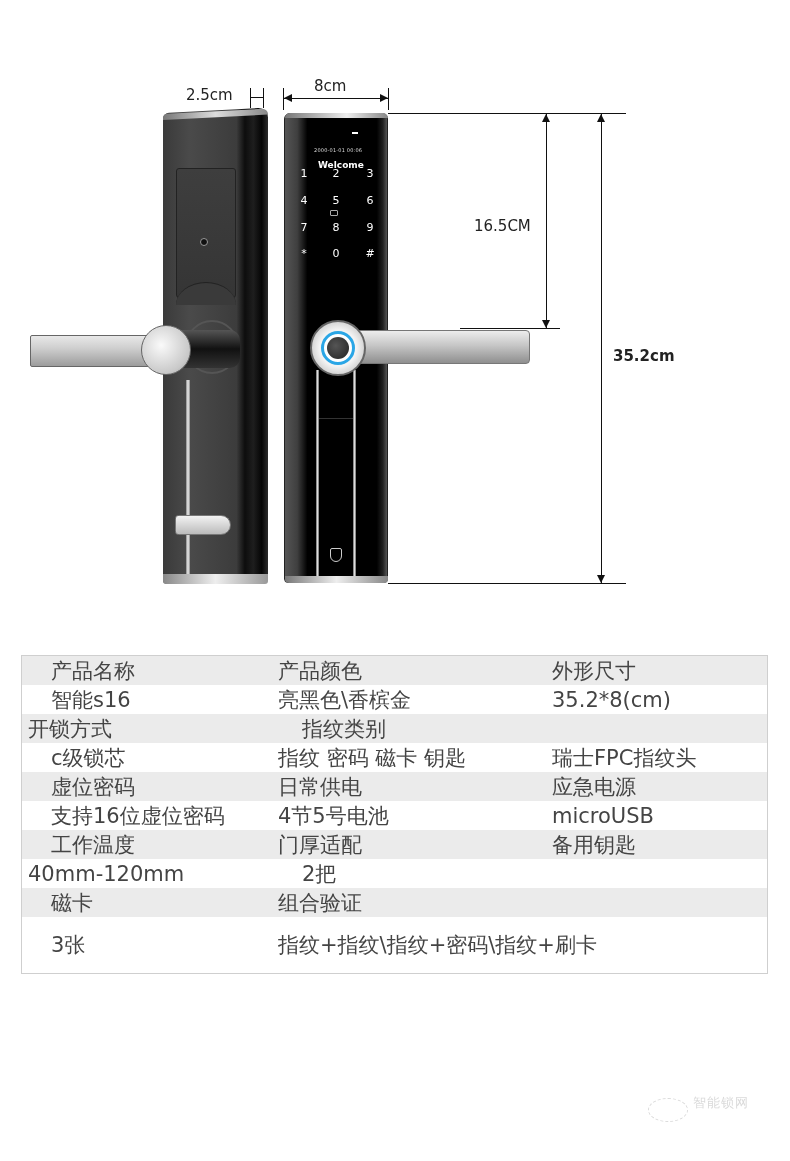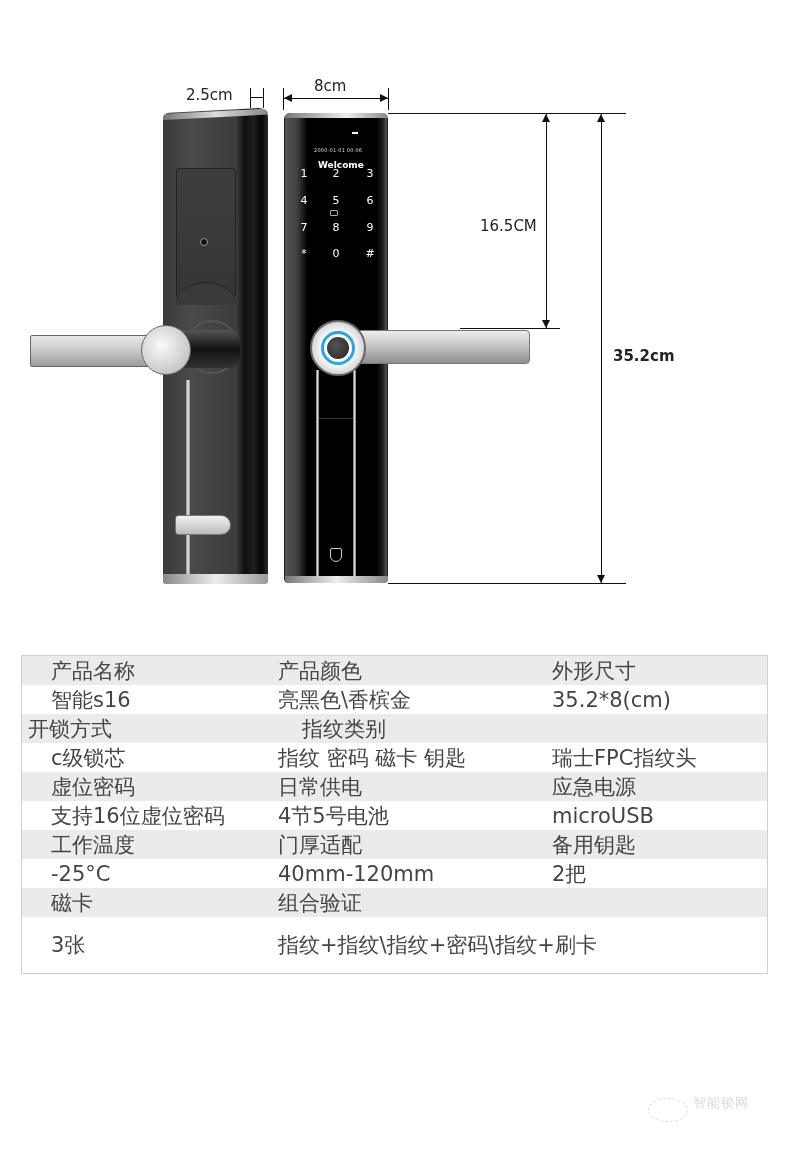--- a/index.html
+++ b/index.html
@@ -143,21 +143,21 @@
   <div class="line-h" style="left:284px;top:98px;width:104px;"></div>
   <div class="arrow-left" style="left:284px;top:94px;"></div>
   <div class="arrow-right" style="left:380px;top:94px;"></div>
 
   <div class="line-h" style="left:388px;top:113px;width:238px;"></div>
 
   <div class="line-v" style="left:546px;top:114px;height:214px;"></div>
   <div class="arrow-up" style="left:542px;top:114px;"></div>
   <div class="arrow-down" style="left:542px;top:320px;"></div>
   <div class="line-h" style="left:460px;top:328px;width:100px;"></div>
-  <span class="dim-label" style="left:474px;top:217px;margin-left:6px;">16.5CM</span>
+  <span class="dim-label" style="left:474px;top:217px;">16.5CM</span>
 
   <div class="line-v" style="left:601px;top:114px;height:469px;"></div>
   <div class="arrow-up" style="left:597px;top:114px;"></div>
   <div class="arrow-down" style="left:597px;top:575px;"></div>
   <div class="line-h" style="left:388px;top:583px;width:238px;"></div>
   <span class="dim-label" style="left:613px;top:347px;font-weight:bold;">35.2cm</span>
 
   <div class="lock-back"></div>
   <div class="lock-back-top"></div>
   <div class="lock-back-panel"></div>
@@ -232,21 +232,20 @@
     <span class="spec-cell c1">支持16位虚位密码</span>
     <span class="spec-cell c2">4节5号电池</span>
     <span class="spec-cell c3">microUSB</span>
   </div>
   <div class="spec-row label-row">
     <span class="spec-cell c1">工作温度</span>
     <span class="spec-cell c2">门厚适配</span>
     <span class="spec-cell c3">备用钥匙</span>
   </div>
   <div class="spec-row value-row">
-    <span class="spec-cell c1">-25°C</span>
     <span class="spec-cell c2">40mm-120mm</span>
     <span class="spec-cell c3">2把</span>
   </div>
   <div class="spec-row label-row">
     <span class="spec-cell c1">磁卡</span>
     <span class="spec-cell c2">组合验证</span>
     <span class="spec-cell c3"></span>
   </div>
   <div class="spec-row value-row tall">
     <span class="spec-cell c1">3张</span>

